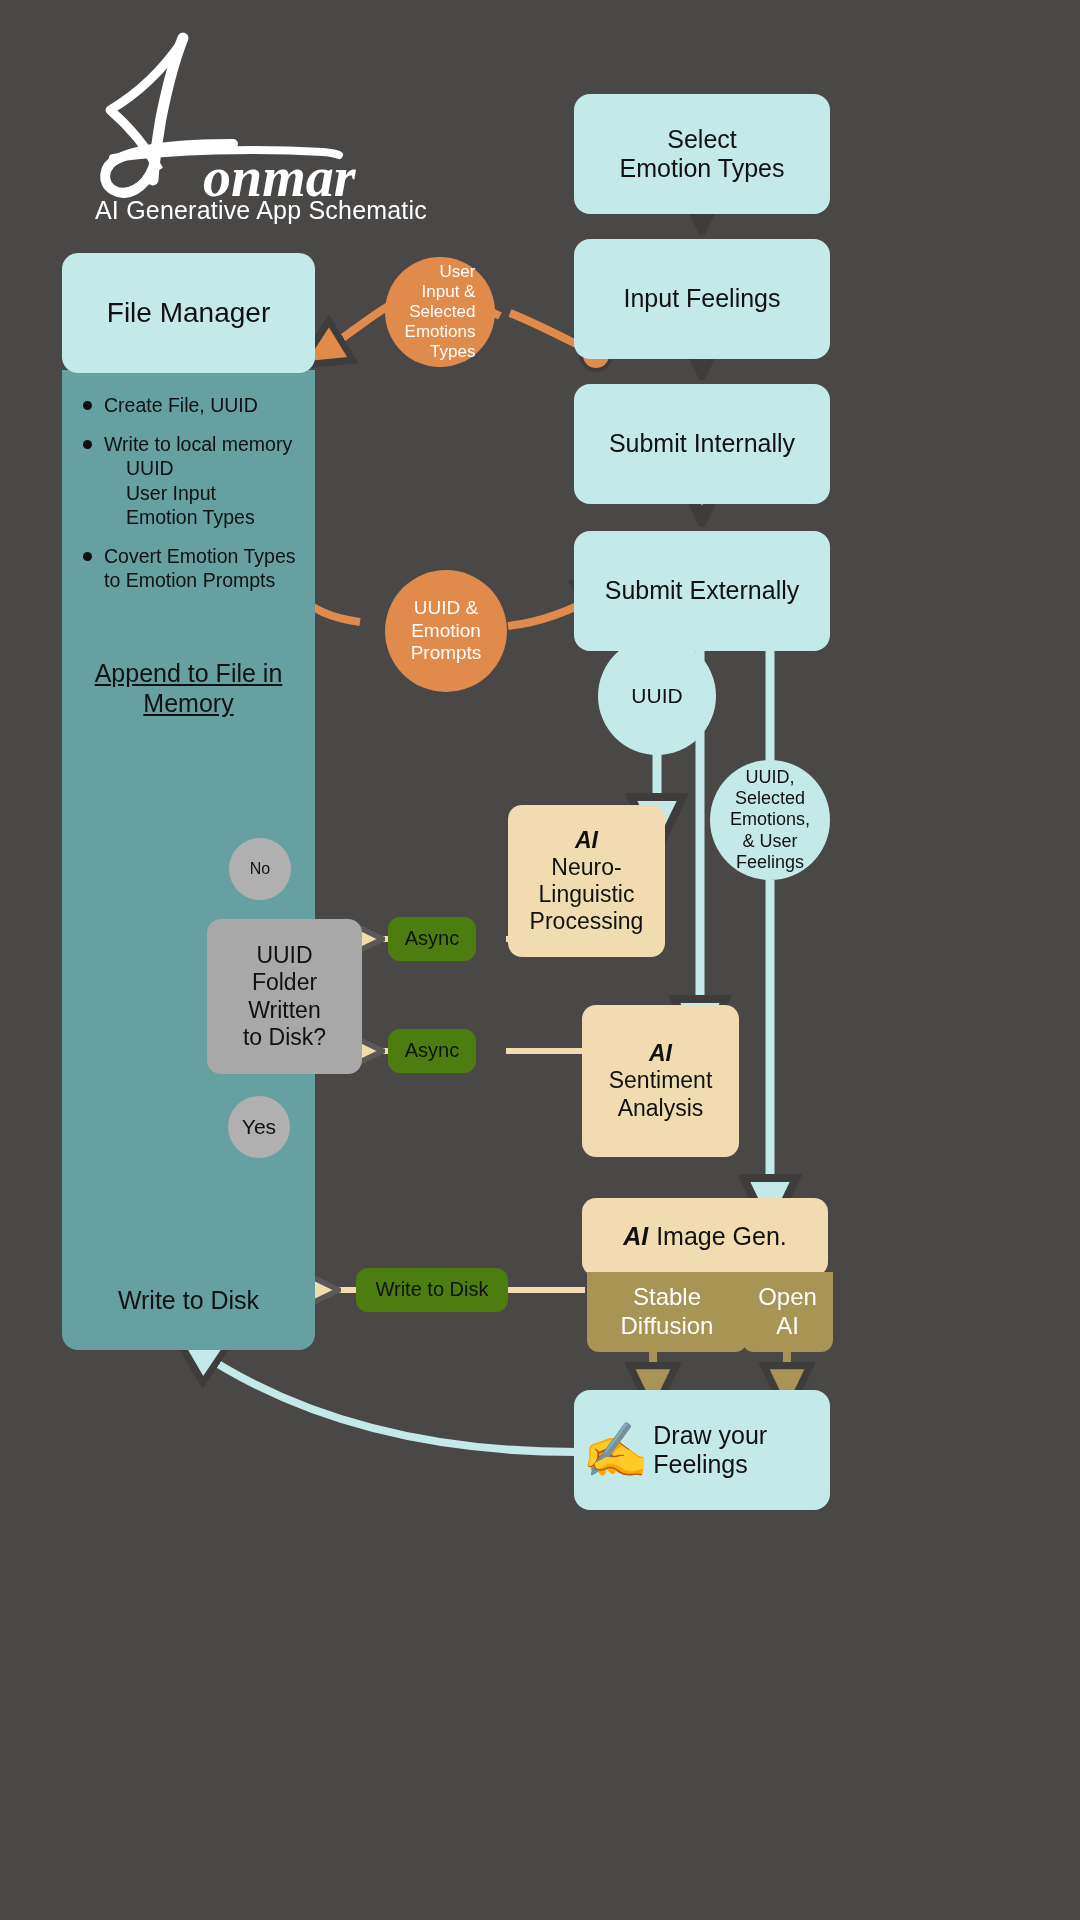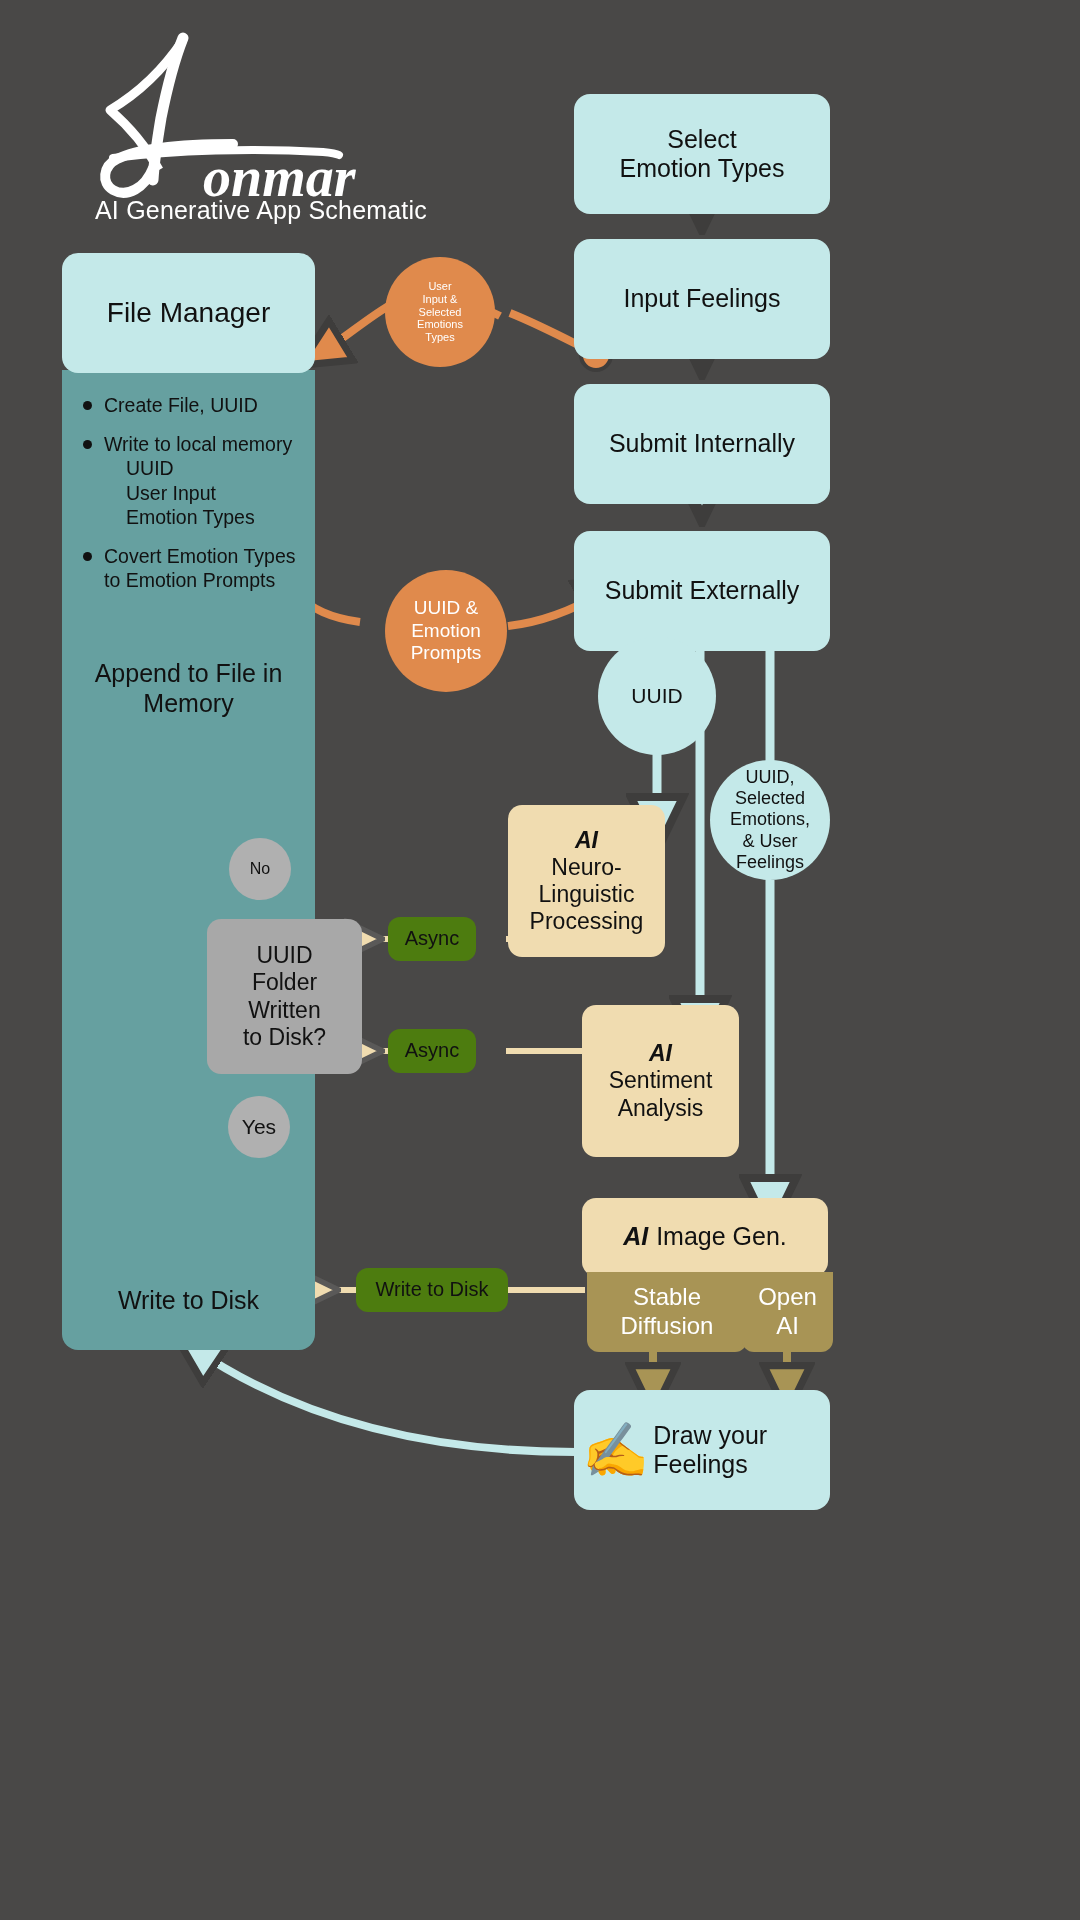--- a/index.html
+++ b/index.html
@@ -59,37 +59,37 @@
   #fm-list li { list-style: none; position: relative; padding-left: 26px; margin-bottom: 14px; }
   #fm-list li::before {
     content: ""; position: absolute; left: 5px; top: 8px;
     width: 9px; height: 9px; background: #111; border-radius: 50%;
   }
   #fm-list .sub { display: block; padding-left: 22px; }
 
   #fm-append {
     position: absolute; left: 62px; top: 640px; width: 253px; height: 95px;
     display: flex; align-items: center; justify-content: center;
-    font-size: 25px; color: #111; text-align: center; line-height: 1.2;
+    font-size: 25px; color: #111; text-align: center; line-height: 1.2; text-decoration: underline;
   }
   #fm-write {
     position: absolute; left: 62px; top: 1255px; width: 253px; height: 90px;
     display: flex; align-items: center; justify-content: center;
     font-size: 25px; color: #111;
   }
 
   
   .col-r { left: 574px; width: 256px; font-size: 25px; margin-top: 39px; }
   #n-select   { top: 55px;  height: 120px; }
   #n-input    { top: 200px; height: 120px; }
   #n-subint   { top: 345px; height: 120px; }
   #n-subext   { top: 492px; height: 120px; }
 
   
-  #o-user { left: 385px; top: 257px;  width: 110px; height: 110px; font-size: 11px; }
+  #o-user { left: 385px; top: 257px;  width: 110px; height: 110px; font-size: 17px; text-align: right; }
   #o-uuid { left: 385px; top: 570px;  width: 122px; height: 122px; font-size: 19px; }
 
   
   #c-uuid  { left: 598px; top: 637px; width: 118px; height: 118px; font-size: 21px; }
   #c-uuid2 { left: 710px; top: 760px; width: 120px; height: 120px; font-size: 18px; }
 
   
   #ai-nlp  { left: 508px; top: 805px;  width: 157px; height: 152px; font-size: 23px; padding: 6px; flex-direction: column; }
   #ai-sent { left: 582px; top: 1005px; width: 157px; height: 152px; font-size: 23px; padding: 6px; flex-direction: column; }
   #ai-img  { left: 582px; top: 1198px; width: 246px; height: 78px; font-size: 25px; }

